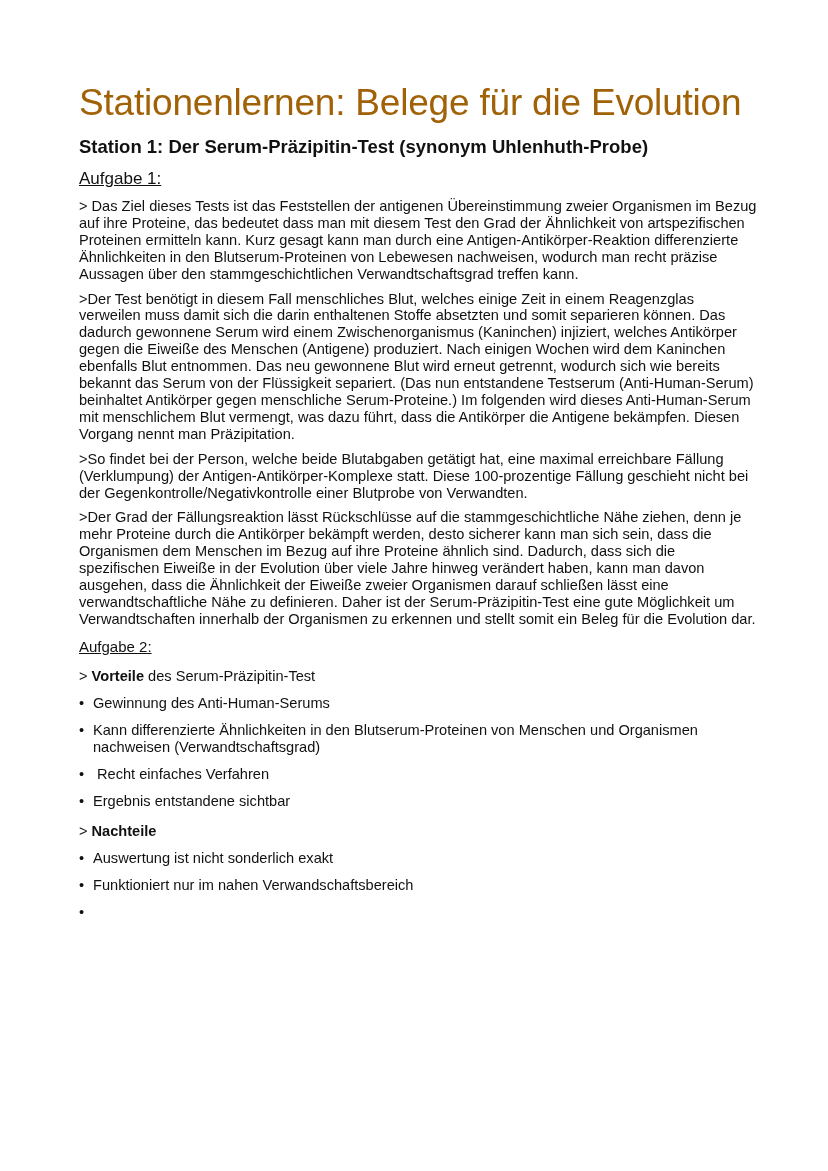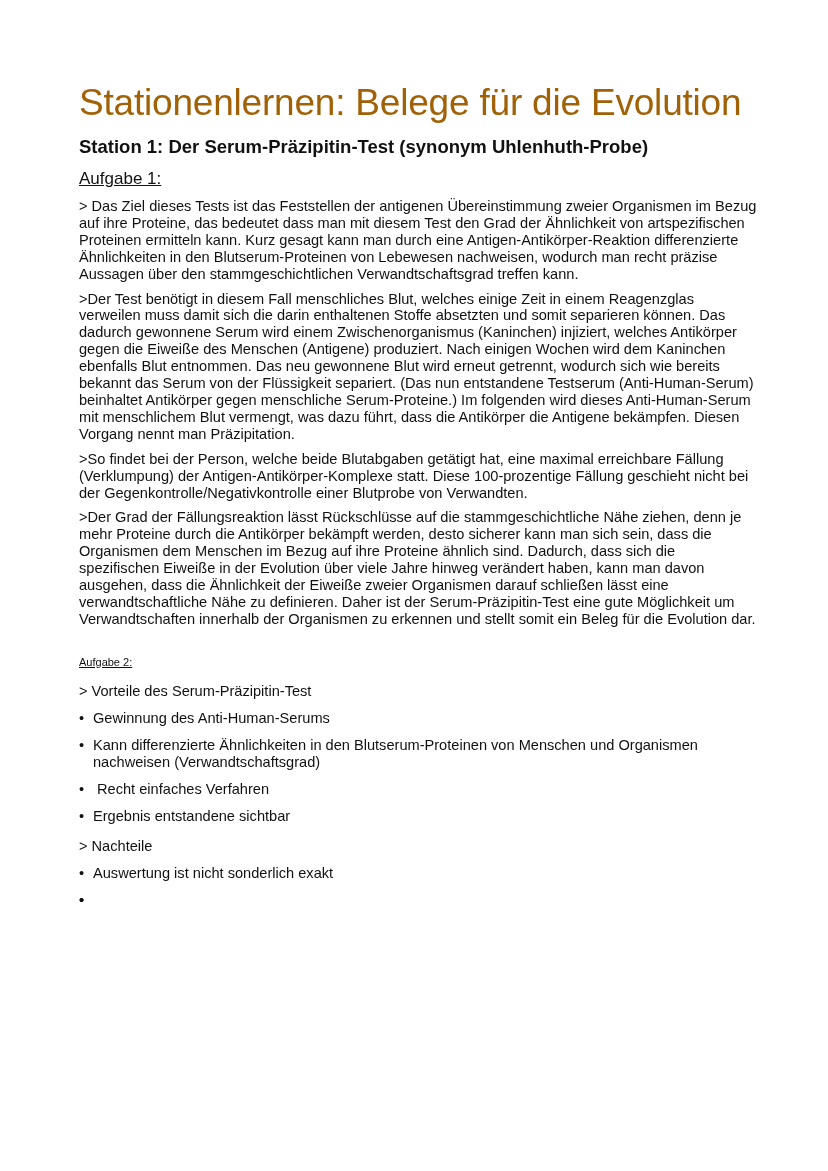--- a/index.html
+++ b/index.html
@@ -2,25 +2,25 @@
 <html><head>
 <meta charset="utf-8">
 <style>
   html, body { margin: 0; padding: 0; background: #ffffff; }
   body { width: 828px; height: 1171px; position: relative; overflow: hidden;
          font-family: "Liberation Sans", sans-serif; color: #111; }
   .page { position: absolute; left: 79px; top: 80px; width: 680px; }
   h1 { font-weight: normal; font-size: 37px; margin: 0; line-height: 46px; letter-spacing: -0.2px; color:#a16207; }
   h2 { font-weight: bold; font-size: 18.5px; margin: 9px 0 0 0; line-height: 24px; }
   .task { font-size: 17px; text-decoration: underline; margin: 9px 0 0 0; line-height: 22px; }
-  .task.t2 { font-size: 11px; margin-top: 23px; }
+  .task.t2 { font-size: 15px; margin-top: 8px; }
   p { font-size: 14.6px; line-height: 16.9px; margin: 8px 0 0 0; }
   p.first { }
   .head-line { font-size: 14.6px; line-height: 18px; margin: 9px 0 0 0; }
-  .head-line b { font-weight: normal; }
+  .head-line b { font-weight: bold; }
   ul { list-style: none; margin: 0; padding: 0; }
   li { font-size: 14.6px; line-height: 17px; margin: 10px 0 0 0; position: relative; padding-left: 14px; }
   li .bullet { position: absolute; left: 0; top: 0; }
 </style>
 </head>
 <body>
 
 <div class="page">
   <h1>Stationenlernen: Belege für die Evolution</h1>
   <h2>Station 1: Der Serum-Präzipitin-Test (synonym Uhlenhuth-Probe)</h2>
@@ -37,16 +37,16 @@
   <ul>
     <li><span class="bullet">•</span><span>Gewinnung des Anti-Human-Serums</span></li>
     <li><span class="bullet">•</span><span>Kann differenzierte Ähnlichkeiten in den Blutserum-Proteinen von Menschen und Organismen nachweisen (Verwandtschaftsgrad)</span></li>
     <li><span class="bullet">•</span><span style="white-space:pre"> Recht einfaches Verfahren</span></li>
     <li><span class="bullet">•</span><span>Ergebnis entstandene sichtbar</span></li>
   </ul>
 
   <div class="head-line" style="margin-top:12px"><span>&gt; </span><b>Nachteile</b></div>
   <ul>
     <li><span class="bullet">•</span><span>Auswertung ist nicht sonderlich exakt</span></li>
-    <li><span class="bullet">•</span></li>
+    <li><span class="bullet">•</span><span>Funktioniert nur im nahen Verwandschaftsbereich</span></li>
     <li><span class="bullet">•</span></li>
   </ul>
 </div>
 
 </body></html>

